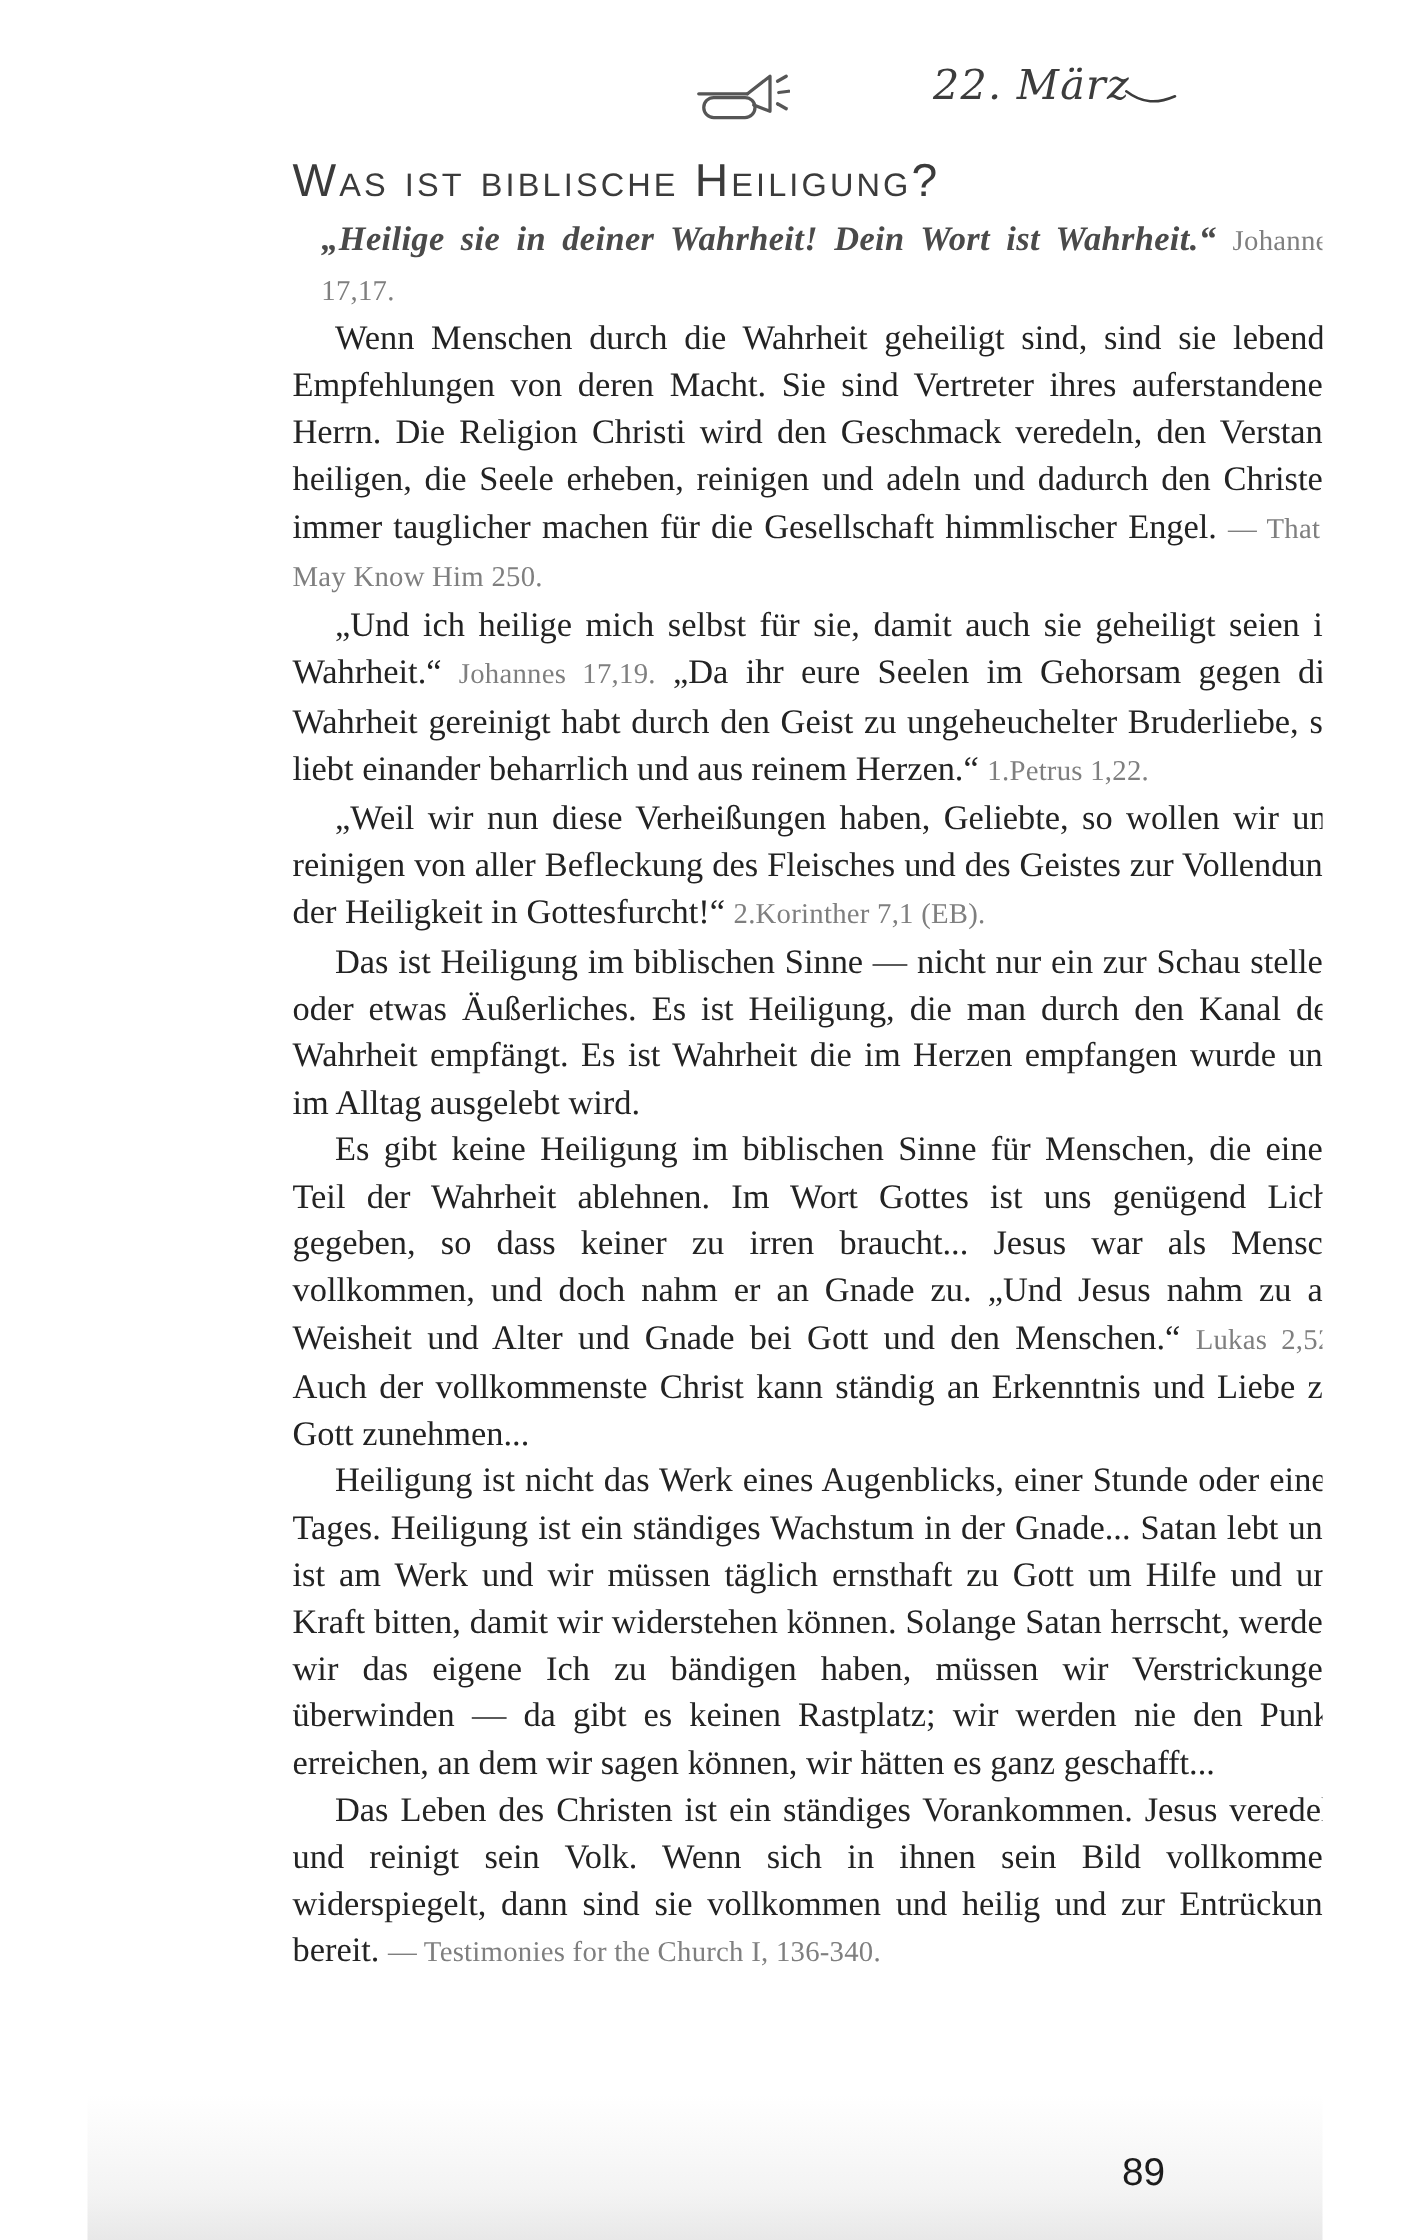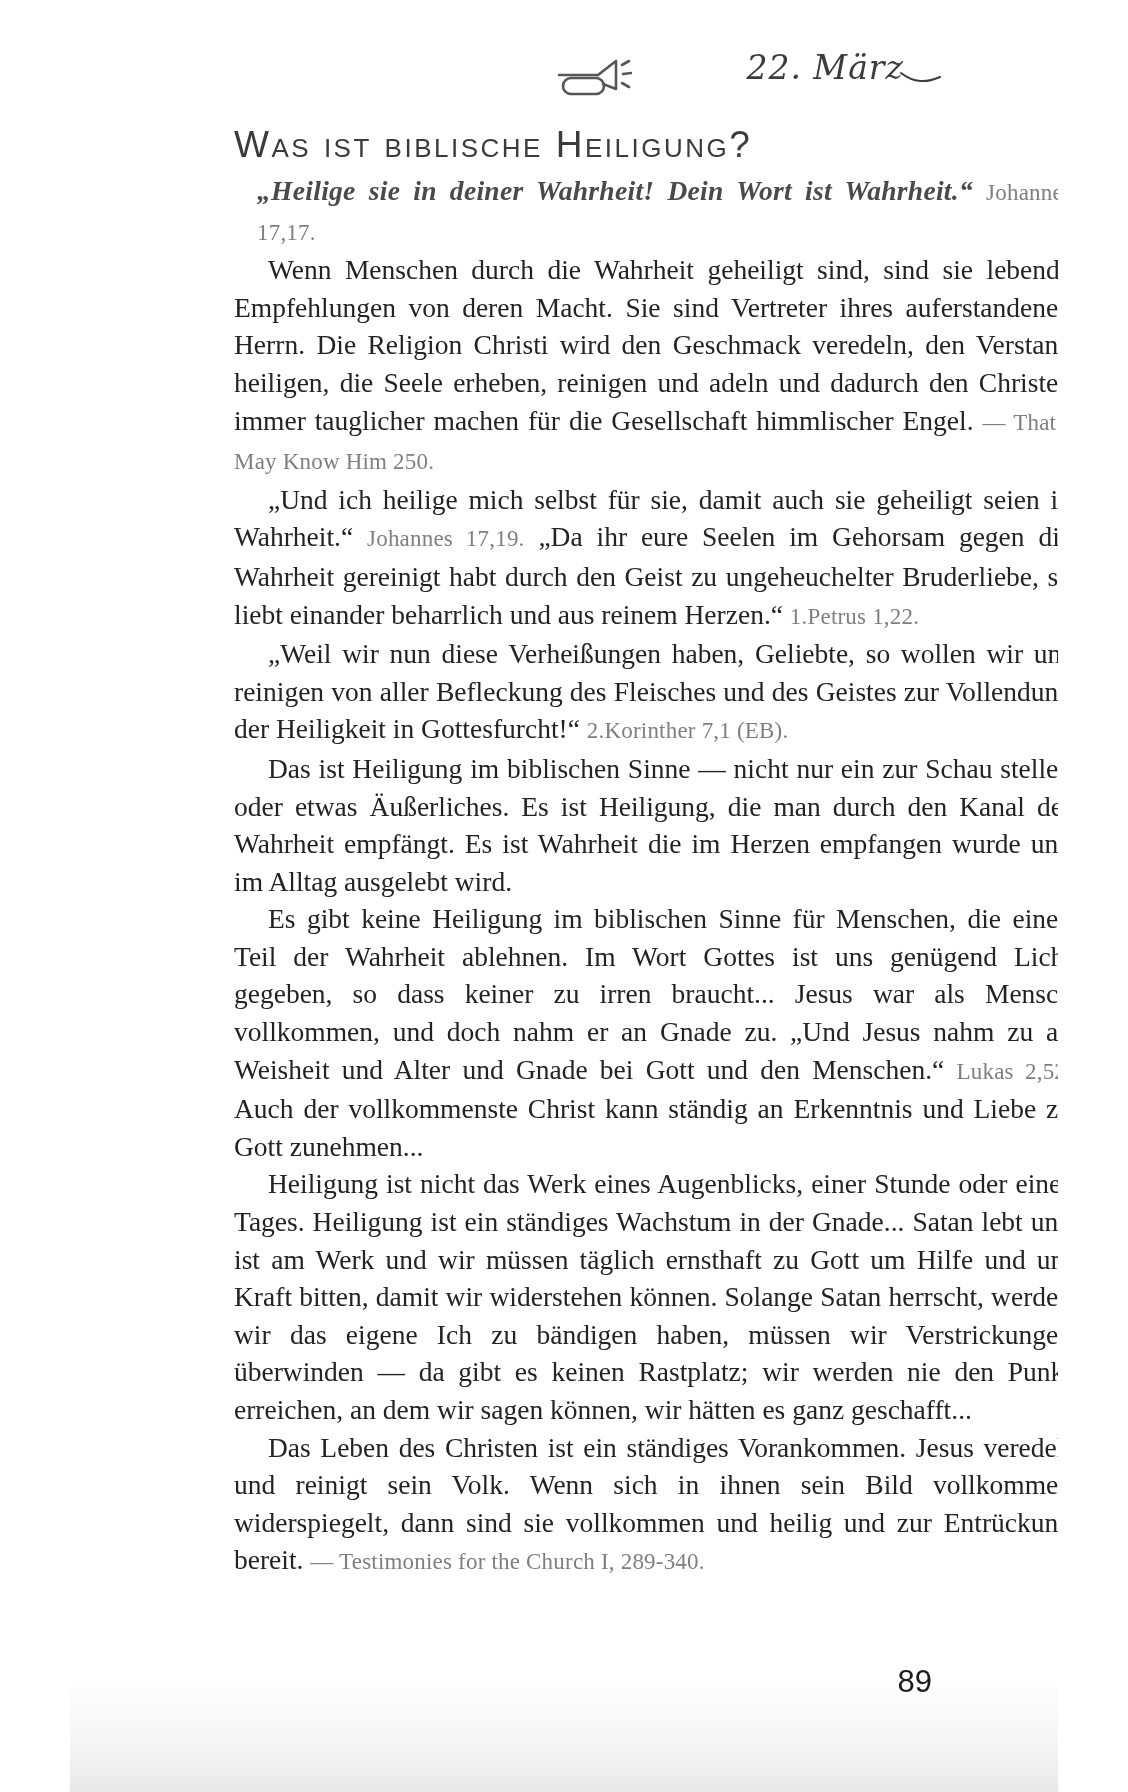--- a/index.html
+++ b/index.html
@@ -74,21 +74,21 @@
   }
   .body-par.no-indent { text-indent: 0; margin-left: 23px; }
   .seg-normal { color: #232323; }
   .seg-ref {
     font-size: 23px;
     color: #7f7f7f;
     letter-spacing: 0.2px;
   }
   .page-number {
     position: absolute;
-    top: 1664px;
+    top: 1720px;
     right: 126px;
     font-family: "Liberation Sans", sans-serif;
     font-size: 31px;
     color: #1c1c1c;
   }
 </style>
 </head>
 <body>
 
 <div class="page">
@@ -112,19 +112,19 @@
 
   <div class="content">
     <p class="quote-line body-par no-indent"><span class="seg-quote">„Heilige sie in deiner Wahrheit! Dein Wort ist Wahrheit.“ </span><span class="seg-ref">Johannes 17,17.</span></p>
     <div class="body-block">
         <p class="body-par"><span class="seg-normal">Wenn Menschen durch die Wahrheit geheiligt sind, sind sie lebende Empfehlungen von deren Macht. Sie sind Vertreter ihres auferstandenen Herrn. Die Religion Christi wird den Geschmack veredeln, den Verstand heiligen, die Seele erheben, reinigen und adeln und dadurch den Christen immer tauglicher machen für die Gesellschaft himmlischer Engel. </span><span class="seg-ref">— That I May Know Him 250.</span></p>
         <p class="body-par"><span class="seg-normal">„Und ich heilige mich selbst für sie, damit auch sie geheiligt seien in Wahrheit.“ </span><span class="seg-ref">Johannes 17,19.</span><span class="seg-normal"> „Da ihr eure Seelen im Gehorsam gegen die Wahrheit gereinigt habt durch den Geist zu ungeheuchelter Bruderliebe, so liebt einander beharrlich und aus reinem Herzen.“ </span><span class="seg-ref">1.Petrus 1,22.</span></p>
         <p class="body-par"><span class="seg-normal">„Weil wir nun diese Verheißungen haben, Geliebte, so wollen wir uns reinigen von aller Befleckung des Fleisches und des Geistes zur Vollendung der Heiligkeit in Gottesfurcht!“ </span><span class="seg-ref">2.Korinther 7,1 (EB).</span></p>
         <p class="body-par"><span class="seg-normal">Das ist Heiligung im biblischen Sinne — nicht nur ein zur Schau stellen oder etwas Äußerliches. Es ist Heiligung, die man durch den Kanal der Wahrheit empfängt. Es ist Wahrheit die im Herzen empfangen wurde und im Alltag ausgelebt wird.</span></p>
         <p class="body-par"><span class="seg-normal">Es gibt keine Heiligung im biblischen Sinne für Menschen, die einen Teil der Wahrheit ablehnen. Im Wort Gottes ist uns genügend Licht gegeben, so dass keiner zu irren braucht... Jesus war als Mensch vollkommen, und doch nahm er an Gnade zu. „Und Jesus nahm zu an Weisheit und Alter und Gnade bei Gott und den Menschen.“ </span><span class="seg-ref">Lukas 2,52.</span><span class="seg-normal"> Auch der vollkommenste Christ kann ständig an Erkenntnis und Liebe zu Gott zunehmen...</span></p>
         <p class="body-par"><span class="seg-normal">Heiligung ist nicht das Werk eines Augenblicks, einer Stunde oder eines Tages. Heiligung ist ein ständiges Wachstum in der Gnade... Satan lebt und ist am Werk und wir müssen täglich ernsthaft zu Gott um Hilfe und um Kraft bitten, damit wir widerstehen können. Solange Satan herrscht, werden wir das eigene Ich zu bändigen haben, müssen wir Verstrickungen überwinden — da gibt es keinen Rastplatz; wir werden nie den Punkt erreichen, an dem wir sagen können, wir hätten es ganz geschafft...</span></p>
-        <p class="body-par"><span class="seg-normal">Das Leben des Christen ist ein ständiges Vorankommen. Jesus veredelt und reinigt sein Volk. Wenn sich in ihnen sein Bild vollkommen widerspiegelt, dann sind sie vollkommen und heilig und zur Entrückung bereit. </span><span class="seg-ref">— Testimonies for the Church I, 289-340.</span></p>
+        <p class="body-par"><span class="seg-normal">Das Leben des Christen ist ein ständiges Vorankommen. Jesus veredelt und reinigt sein Volk. Wenn sich in ihnen sein Bild vollkommen widerspiegelt, dann sind sie vollkommen und heilig und zur Entrückung bereit. </span><span class="seg-ref">— Testimonies for the Church I, 136-340.</span></p>
       </div>
   </div>
 
   <div class="page-number">89</div>
 
 </div>
 
 </body></html>

